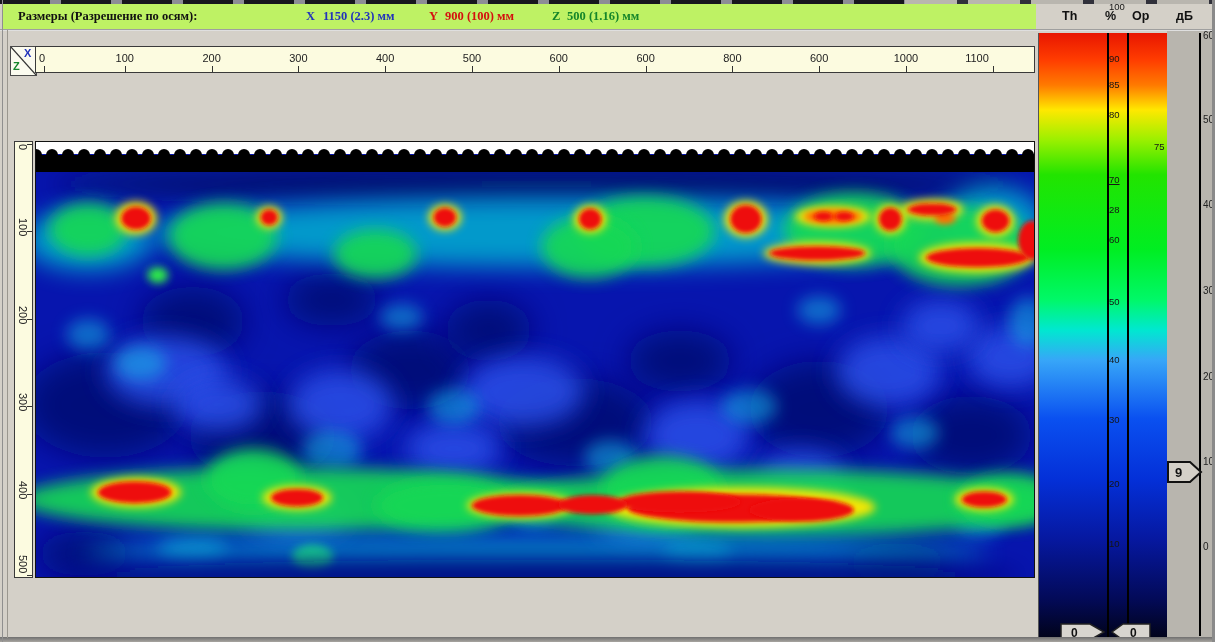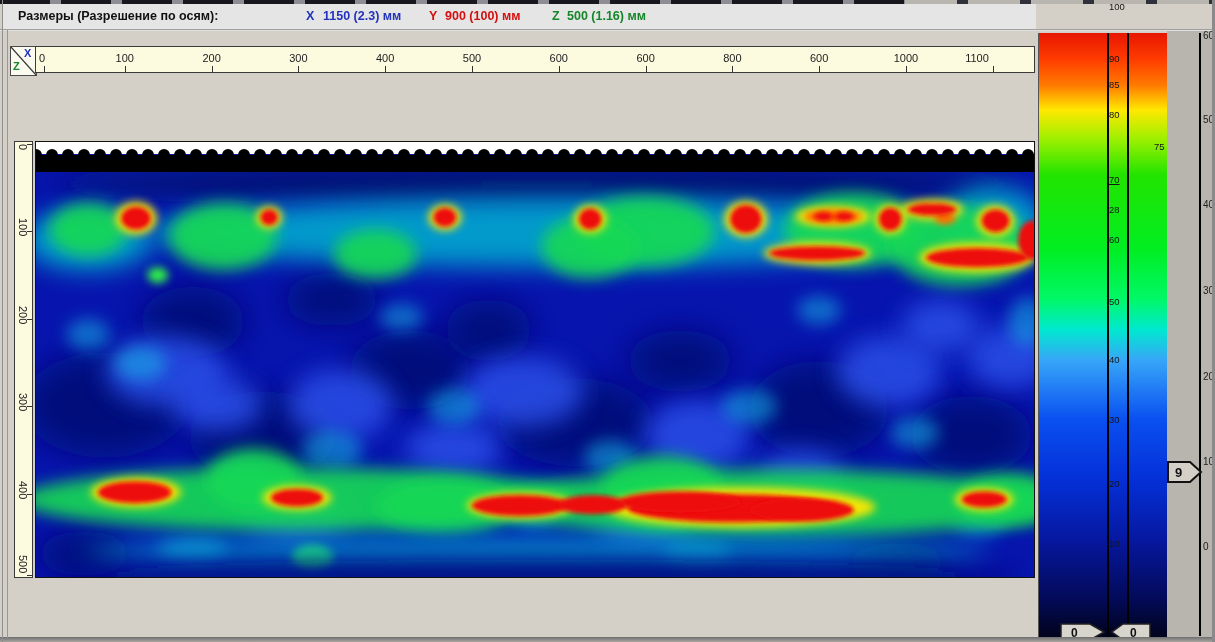--- a/index.html
+++ b/index.html
@@ -1,20 +1,20 @@
 <!DOCTYPE html>
 <html><head>
 <meta charset="utf-8">
 <style>
   html,body{margin:0;padding:0;background:#d4d0c8;font-family:"Liberation Sans","DejaVu Sans",sans-serif;}
   #root{position:relative;width:1215px;height:642px;overflow:hidden;background:#d4d0c8;}
   .abs{position:absolute;}
   #top-strip-l{left:0;top:0;width:905px;height:4px;background:repeating-linear-gradient(90deg,#17171d 0 50px,#8d8d95 50px 61px);}
   #top-strip-r{left:905px;top:0;width:310px;height:4px;background:repeating-linear-gradient(90deg,#b9b6af 0 52px,#30303a 52px 63px);}
-  #header-bar{left:3px;top:4px;width:1033px;height:25px;background:#e5e5e5;border-bottom:1px solid #7f7f7f;}
+  #header-bar{left:3px;top:4px;width:1033px;height:25px;background:#bef264;border-bottom:1px solid #7f7f7f;font-family:Liberation Serif, serif;}
   #header-bar span{position:absolute;top:5px;font-size:12.5px;font-weight:bold;white-space:nowrap;}
   .hdr-x{color:#2233bb;} .hdr-y{color:#d40f0f;} .hdr-z{color:#15862a;}
   #hdr-title{left:15px;color:#111;}
   #hx-l{left:303px;} #hx-v{left:320px;}
   #hy-l{left:426px;} #hy-v{left:442px;}
   #hz-l{left:549px;} #hz-v{left:564px;}
   #cb-header span{position:absolute;top:9px;font-size:12.5px;font-weight:bold;color:#111;}
   #divider{left:0;top:29px;width:1215px;height:2px;background:linear-gradient(#7f7f7f,#ffffff);}
   #plot-title{left:35px;top:31px;width:1000px;height:15px;text-align:center;font-size:14px;font-weight:bold;color:#dd2222;}
   #corner-box{left:10px;top:46px;width:25px;height:28px;background:#fbfbef;border:1px solid #4a4a4a;}
@@ -51,20 +51,26 @@
   <div class="abs" id="header-bar">
     <span id="hdr-title">Размеры (Разрешение по осям):</span>
     <span id="hx-l" class="hdr-x">X</span>
     <span id="hx-v" class="hdr-x">1150 (2.3) мм</span>
     <span id="hy-l" class="hdr-y">Y</span>
     <span id="hy-v" class="hdr-y">900 (100) мм</span>
     <span id="hz-l" class="hdr-z">Z</span>
     <span id="hz-v" class="hdr-z">500 (1.16) мм</span>
   </div>
 
+  <div class="abs" id="cb-header" style="left:0;top:0;width:1215px;height:29px;">
+    <span style="left:1062px;">Th</span>
+    <span style="left:1105px;">%</span>
+    <span style="left:1132px;">Op</span>
+    <span style="left:1176px;">дБ</span>
+  </div>
 
   <div class="abs" id="divider"></div>
 
 
   <div class="abs" id="corner-box">
     <svg width="25" height="28" style="position:absolute;left:0;top:0;">
       <line x1="0" y1="0" x2="25" y2="28" stroke="#333" stroke-width="1.2"></line>
     </svg>
     <span class="cx">X</span>
     <span class="cz">Z</span>

